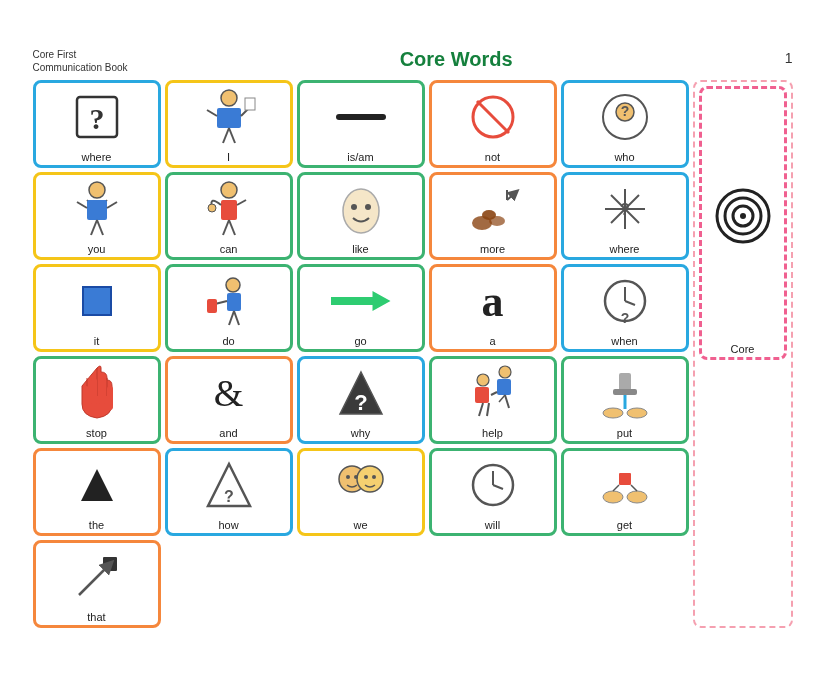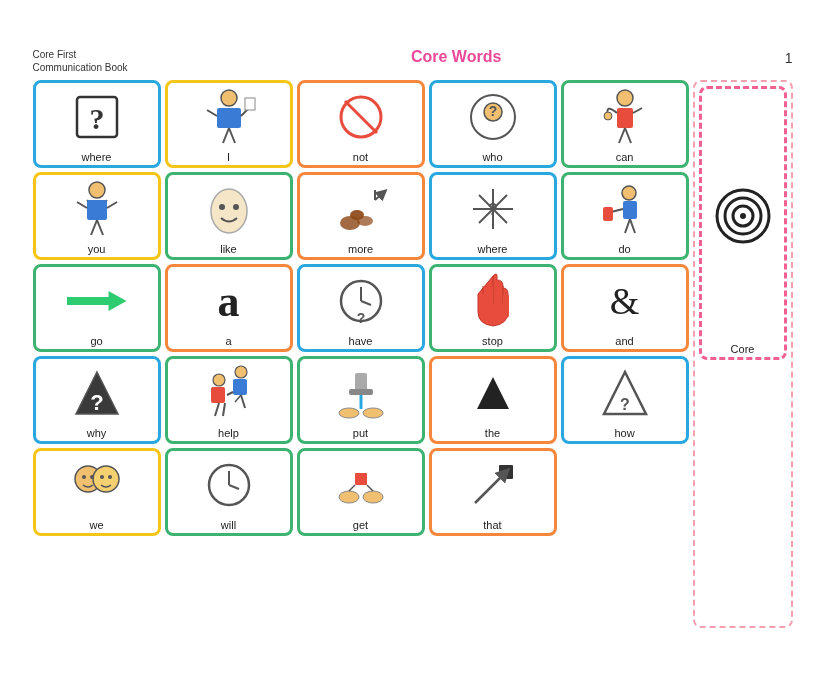--- a/index.html
+++ b/index.html
@@ -23,23 +23,23 @@
       justify-content: space-between;
       align-items: flex-start;
       margin-bottom: 6px;
     }
     .brand-text {
       font-size: 10px;
       color: #333;
       line-height: 1.3;
     }
     .page-title {
-      font-size: 16px;
+      font-size: 20px;
       font-weight: bold;
-      color: #ec4899;
+      color: #15803d;
       text-align: center;
       flex: 1;
     }
     .page-number {
       font-size: 14px;
       color: #333;
       margin-top: 2px;
     }
     .grid-container {
       display: flex;
@@ -162,20 +162,26 @@
             <line x1="26" y1="40" x2="20" y2="55" stroke="#555" stroke-width="2"></line>
             <line x1="26" y1="40" x2="32" y2="55" stroke="#555" stroke-width="2"></line>
             <line x1="14" y1="28" x2="4" y2="22" stroke="#555" stroke-width="2"></line>
             <line x1="38" y1="28" x2="48" y2="18" stroke="#555" stroke-width="2"></line>
             <rect x="42" y="10" width="10" height="12" fill="#fff" stroke="#888" stroke-width="1"></rect>
           </svg>
         </div>
         <div class="card-label">I</div>
       </div>
 
+      <div class="card card-green">
+        <div class="icon-area">
+          <div class="dash-line"></div>
+        </div>
+        <div class="card-label">is/am</div>
+      </div>
 
 
       <div class="card card-orange">
         <div class="icon-area">
           <svg width="52" height="52" viewBox="0 0 52 52">
             <circle cx="26" cy="26" r="20" fill="none" stroke="#e74c3c" stroke-width="3"></circle>
             <line x1="10" y1="10" x2="42" y2="42" stroke="#e74c3c" stroke-width="3"></line>
           </svg>
         </div>
         <div class="card-label">not</div>
@@ -183,51 +189,51 @@
 
       <div class="card card-blue">
         <div class="icon-area">
           <svg width="50" height="50" viewBox="0 0 50 50">
             <circle cx="25" cy="25" r="22" fill="none" stroke="#555" stroke-width="2"></circle>
             <circle cx="25" cy="20" r="9" fill="#f0c070" stroke="#555" stroke-width="1.5"></circle>
             <text x="25" y="24" text-anchor="middle" font-size="14" font-weight="bold" fill="#555">?</text>
           </svg>
         </div>
         <div class="card-label">who</div>
-      </div>
-
-      <div class="card card-green">
-        <div class="icon-area">
-          <svg width="50" height="58" viewBox="0 0 50 58">
-            <circle cx="25" cy="10" r="8" fill="#f0c070" stroke="#555" stroke-width="1.5"></circle>
-            <rect x="17" y="20" width="16" height="20" rx="2" fill="#e74c3c"></rect>
-            <line x1="25" y1="40" x2="19" y2="55" stroke="#555" stroke-width="2"></line>
-            <line x1="25" y1="40" x2="31" y2="55" stroke="#555" stroke-width="2"></line>
-
-            <path d="M17 25 Q5 15 8 28" fill="none" stroke="#555" stroke-width="2"></path>
-            <circle cx="8" cy="28" r="4" fill="#f0c070" stroke="#555" stroke-width="1"></circle>
-            <line x1="33" y1="25" x2="42" y2="20" stroke="#555" stroke-width="2"></line>
-          </svg>
-        </div>
-        <div class="card-label">can</div>
       </div>
 
       <div class="card card-yellow">
         <div class="icon-area">
           <svg width="50" height="58" viewBox="0 0 50 58">
             <circle cx="25" cy="10" r="8" fill="#f0c070" stroke="#555" stroke-width="1.5"></circle>
             <path d="M15 20 Q25 35 35 20" fill="#3a7bd5" stroke="#555" stroke-width="1.5"></path>
             <rect x="15" y="20" width="20" height="20" rx="2" fill="#3a7bd5"></rect>
             <line x1="25" y1="40" x2="19" y2="55" stroke="#555" stroke-width="2"></line>
             <line x1="25" y1="40" x2="31" y2="55" stroke="#555" stroke-width="2"></line>
             <line x1="15" y1="28" x2="5" y2="22" stroke="#555" stroke-width="2"></line>
             <line x1="35" y1="28" x2="45" y2="22" stroke="#555" stroke-width="2"></line>
           </svg>
         </div>
         <div class="card-label">you</div>
+      </div>
+
+      <div class="card card-green">
+        <div class="icon-area">
+          <svg width="50" height="58" viewBox="0 0 50 58">
+            <circle cx="25" cy="10" r="8" fill="#f0c070" stroke="#555" stroke-width="1.5"></circle>
+            <rect x="17" y="20" width="16" height="20" rx="2" fill="#e74c3c"></rect>
+            <line x1="25" y1="40" x2="19" y2="55" stroke="#555" stroke-width="2"></line>
+            <line x1="25" y1="40" x2="31" y2="55" stroke="#555" stroke-width="2"></line>
+
+            <path d="M17 25 Q5 15 8 28" fill="none" stroke="#555" stroke-width="2"></path>
+            <circle cx="8" cy="28" r="4" fill="#f0c070" stroke="#555" stroke-width="1"></circle>
+            <line x1="33" y1="25" x2="42" y2="20" stroke="#555" stroke-width="2"></line>
+          </svg>
+        </div>
+        <div class="card-label">can</div>
       </div>
 
       <div class="card card-green">
         <div class="icon-area">
           <svg width="50" height="52" viewBox="0 0 50 52">
 
             <ellipse cx="25" cy="28" rx="18" ry="22" fill="#f5e6c8" stroke="#aaa" stroke-width="1.5"></ellipse>
             <circle cx="18" cy="24" r="3" fill="#555"></circle>
             <circle cx="32" cy="24" r="3" fill="#555"></circle>
             <path d="M17 35 Q25 42 33 35" fill="none" stroke="#555" stroke-width="2"></path>
@@ -266,20 +272,28 @@
             <line x1="26" y1="26" x2="12" y2="12" stroke="#555" stroke-width="2"></line>
             <line x1="26" y1="26" x2="40" y2="40" stroke="#555" stroke-width="2"></line>
             <line x1="26" y1="26" x2="40" y2="12" stroke="#555" stroke-width="2"></line>
             <line x1="26" y1="26" x2="12" y2="40" stroke="#555" stroke-width="2"></line>
             <text x="26" y="32" text-anchor="middle" font-size="16" font-weight="bold" fill="#555">?</text>
           </svg>
         </div>
         <div class="card-label">where</div>
       </div>
 
+      <div class="card card-yellow">
+        <div class="icon-area">
+          <svg width="48" height="48" viewBox="0 0 48 48">
+            <rect x="10" y="10" width="28" height="28" fill="#3a7bd5" stroke="#1a4ba5" stroke-width="2"></rect>
+          </svg>
+        </div>
+        <div class="card-label">it</div>
+      </div>
 
       <div class="card card-green">
         <div class="icon-area">
           <svg width="52" height="52" viewBox="0 0 52 52">
 
             <circle cx="30" cy="10" r="7" fill="#f0c070" stroke="#555" stroke-width="1.5"></circle>
             <rect x="24" y="18" width="14" height="18" rx="2" fill="#3a7bd5"></rect>
             <line x1="31" y1="36" x2="26" y2="50" stroke="#555" stroke-width="2"></line>
             <line x1="31" y1="36" x2="36" y2="50" stroke="#555" stroke-width="2"></line>
             <line x1="24" y1="26" x2="8" y2="30" stroke="#555" stroke-width="2"></line>
@@ -305,21 +319,21 @@
 
       <div class="card card-blue">
         <div class="icon-area">
           <svg width="52" height="52" viewBox="0 0 52 52">
             <circle cx="26" cy="26" r="20" fill="none" stroke="#555" stroke-width="2.5"></circle>
             <line x1="26" y1="26" x2="26" y2="12" stroke="#555" stroke-width="2"></line>
             <line x1="26" y1="26" x2="36" y2="30" stroke="#555" stroke-width="2"></line>
             <text x="26" y="48" text-anchor="middle" font-size="14" font-weight="bold" fill="#555">?</text>
           </svg>
         </div>
-        <div class="card-label">have</div>
+        <div class="card-label">when</div>
       </div>
 
 
 
       <div class="card card-green">
         <div class="icon-area">
           <svg width="48" height="55" viewBox="0 0 48 55">
 
             <path d="M24 2 L24 30 M14 12 L14 30 M34 12 L34 30 M9 20 L9 38 Q9 50 24 52 Q39 50 39 38 L39 20 Q39 14 34 14 L34 12 Q34 6 28 6 L28 2 Q28 -2 24 2 Z" fill="#e74c3c" stroke="#c0392b" stroke-width="1"></path>
 

